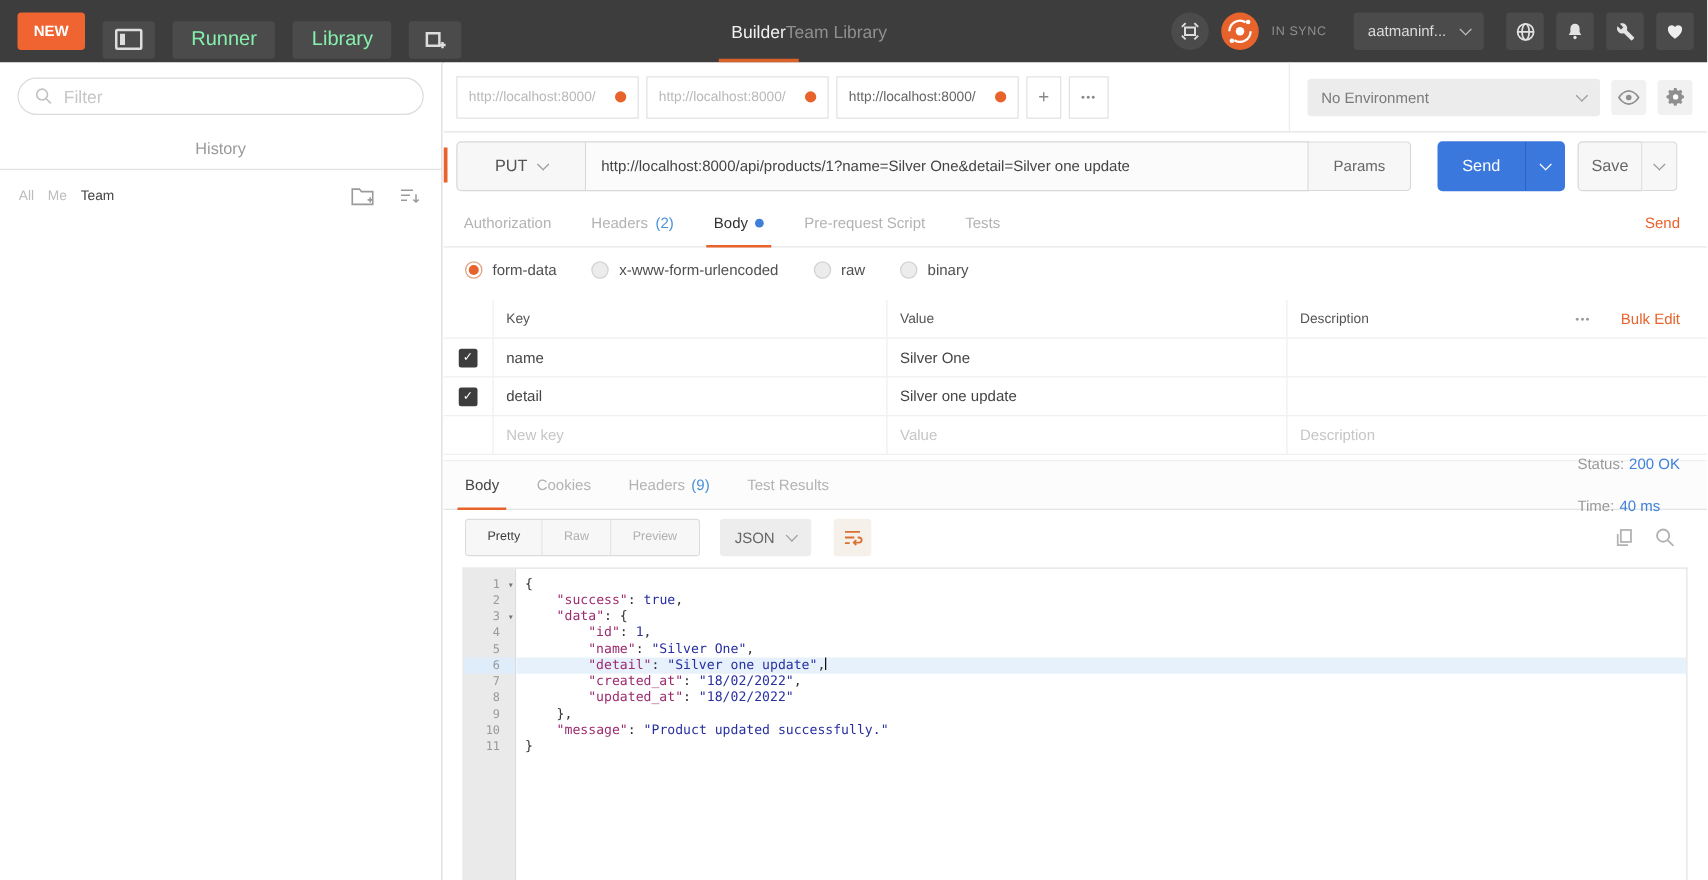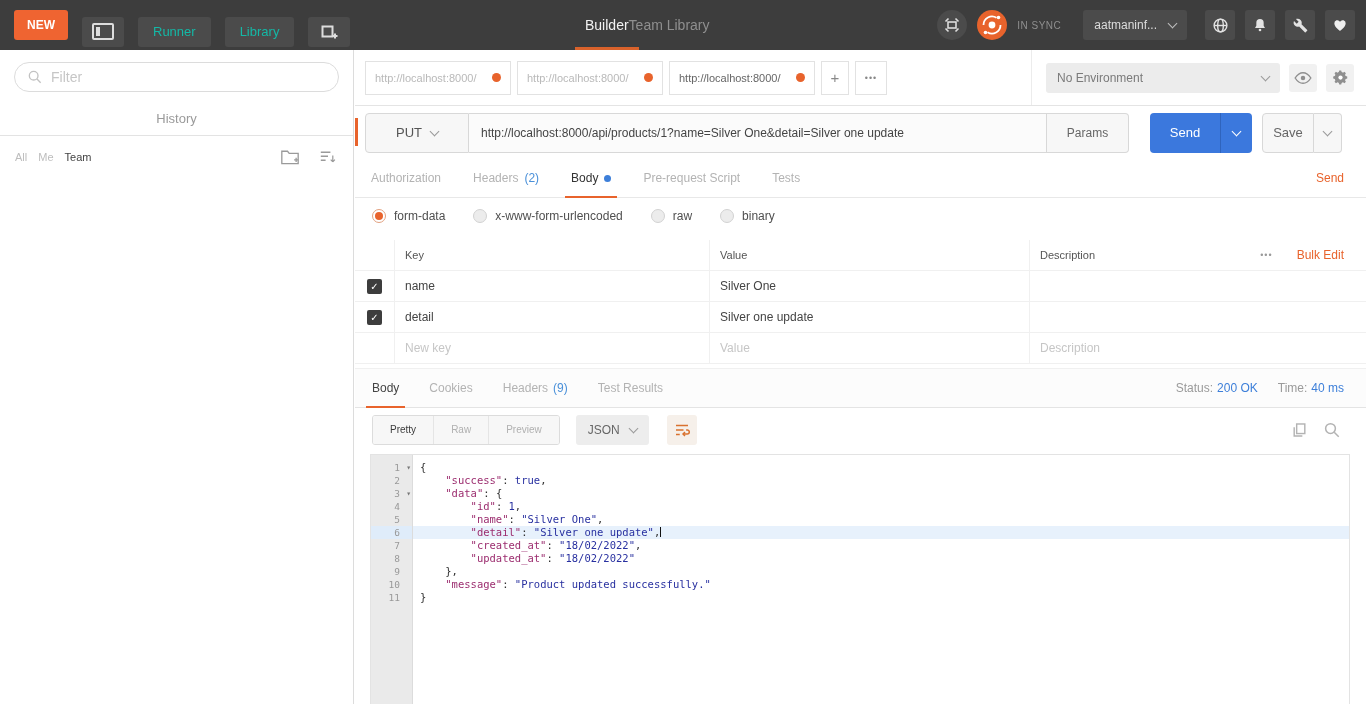--- a/index.html
+++ b/index.html
@@ -3,21 +3,21 @@
 <meta charset="utf-8">
 <style>
   html,body{margin:0;padding:0;background:#fff;}
   .app{position:relative;width:1366px;height:704px;overflow:hidden;background:#fff;
        font-family:"Liberation Sans",sans-serif;-webkit-font-smoothing:antialiased;}
   button{font-family:inherit;cursor:pointer;}
 
   
   .topbar{position:absolute;top:0;left:0;width:100%;height:50px;background:#3d3d3d;display:flex;align-items:center;}
   .btn-new{margin-left:14px;height:30px;padding:0 13px;background:#ef6431;color:#fff;font-weight:bold;font-size:12px;border:none;border-radius:3px;}
-  .tb-btn{height:30px;margin-left:14px;padding:0 15px;background:#4b4b4b;color:#14b8a6;font-size:13px;border:none;border-radius:3px;display:flex;align-items:center;justify-content:center;margin-top:13px;}
+  .tb-btn{height:30px;margin-left:14px;padding:0 15px;background:#4b4b4b;color:#86efac;font-size:16px;border:none;border-radius:3px;display:flex;align-items:center;justify-content:center;margin-top:13px;}
   .icon-btn{width:42px;padding:0;}
   .layout-icon{position:relative;width:18px;height:13px;border:2px solid #ddd;border-radius:2px;display:inline-block;}
   .layout-icon::after{content:'';position:absolute;left:2px;top:2px;bottom:2px;width:4px;background:#ddd;}
   .nav-tabs{position:absolute;left:585px;top:0;height:50px;display:flex;}
   .nav-tab{display:flex;align-items:center;height:100%;font-size:14px;color:#8f8f8f;position:relative;cursor:pointer;}
   .nav-tab.active{color:#f2f2f2;}
   .nav-tab.active::after{content:'';position:absolute;left:-10px;right:-10px;bottom:0;height:3px;background:#d9622b;}
   .tb-right{position:absolute;right:11px;top:0;height:50px;display:flex;align-items:center;gap:10px;}
   .circle-btn{width:30px;height:30px;border-radius:50%;background:#4b4b4b;border:none;display:flex;align-items:center;justify-content:center;padding:0;}
   .insync{font-size:10px;color:#8f8f8f;letter-spacing:.5px;margin-right:12px;}
@@ -94,21 +94,21 @@
   .hdots{margin-left:auto;color:#9a9a9a;font-size:9px;letter-spacing:1px;background:none;border:none;padding:0;}
   .bulk{margin-left:24px;color:#e8632c;font-size:12px;background:none;border:none;padding:0;}
   .cb{width:15px;height:15px;border-radius:2px;background:#3d3d3d;color:#fff;font-size:10px;line-height:15px;text-align:center;flex:none;cursor:pointer;}
   .ph{color:#c6c6c6;}
 
   .respbar{height:38px;flex:none;margin-top:4px;display:flex;align-items:center;gap:30px;padding-left:17px;font-size:12px;border-top:1px solid #f0f0f0;border-bottom:1px solid #e4e4e4;position:relative;background:#fcfcfc;}
   .resptab{color:#b3b3b3;height:100%;display:flex;align-items:center;gap:5px;position:relative;cursor:pointer;}
   .resptab .cnt{color:#4a90d9;}
   .resptab.active{color:#444;}
   .resptab.active::after{content:'';position:absolute;left:-6px;right:-6px;bottom:-1px;height:2px;background:#e8632c;}
-  .resp-meta{position:absolute;right:22px;display:flex;gap:20px;}
+  .resp-meta{position:absolute;right:22px;display:flex;gap:20px;flex-direction:column;}
   .meta-label{color:#9a9a9a;}
   .meta-value{color:#3d7fd9;margin-left:4px;}
 
   .viewbar{height:44px;flex:none;display:flex;align-items:center;padding-left:17px;gap:4px;position:relative;}
   .vgroup{display:flex;border:1px solid #dcdcdc;border-radius:3px;overflow:hidden;height:30px;box-sizing:border-box;}
   .vseg{padding:0 17px;line-height:28px;font-size:10px;color:#b0b0b0;background:#f7f7f7;border:none;border-left:1px solid #e5e5e5;}
   .vseg:first-child{border-left:none;}
   .vseg.active{color:#3c3c3c;}
   .fmt-select{height:30px;background:#ededed;border:none;border-radius:3px;display:flex;align-items:center;gap:10px;padding:0 12px;font-size:12px;color:#666;margin-left:12px;}
   .wrap-btn{width:30px;height:30px;background:#f6f0ea;border:none;border-radius:3px;display:flex;align-items:center;justify-content:center;margin-left:14px;padding:0;}

